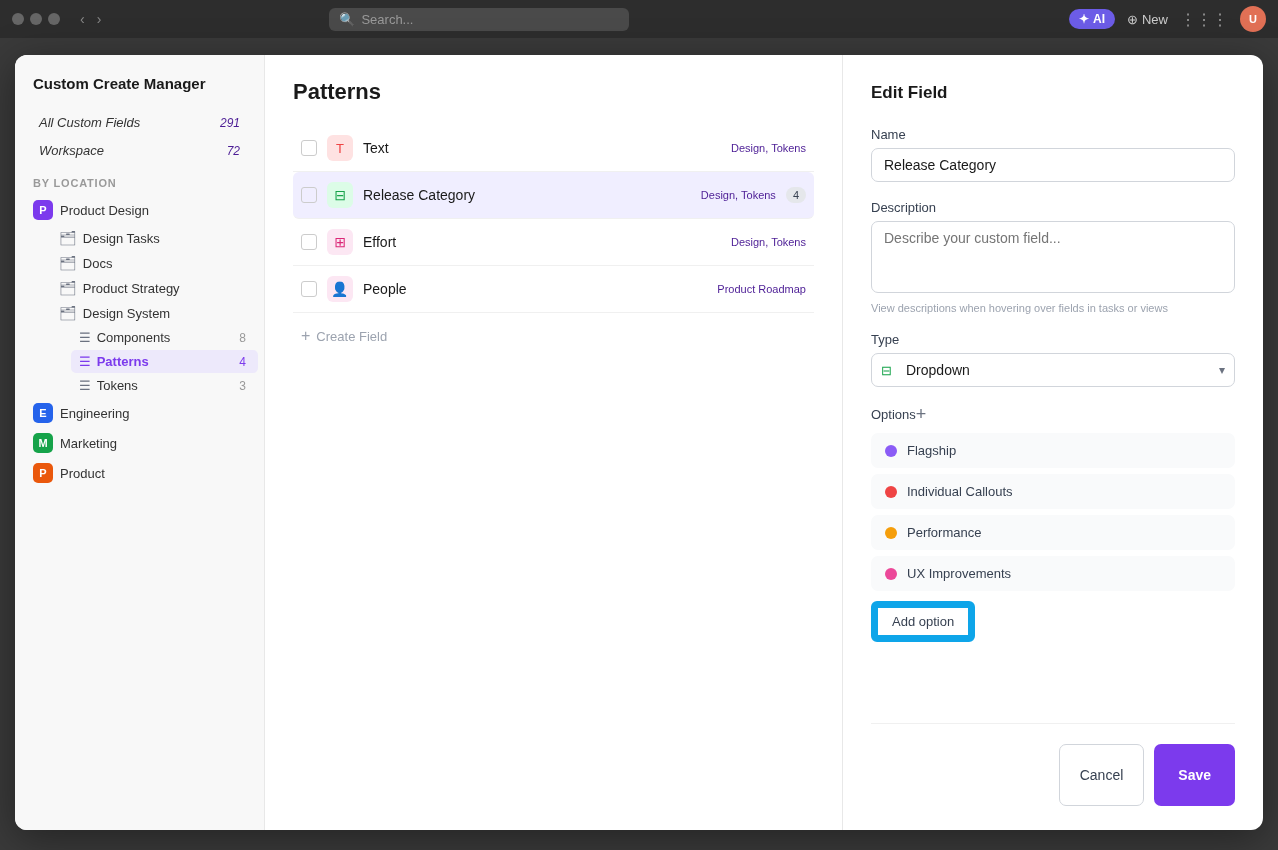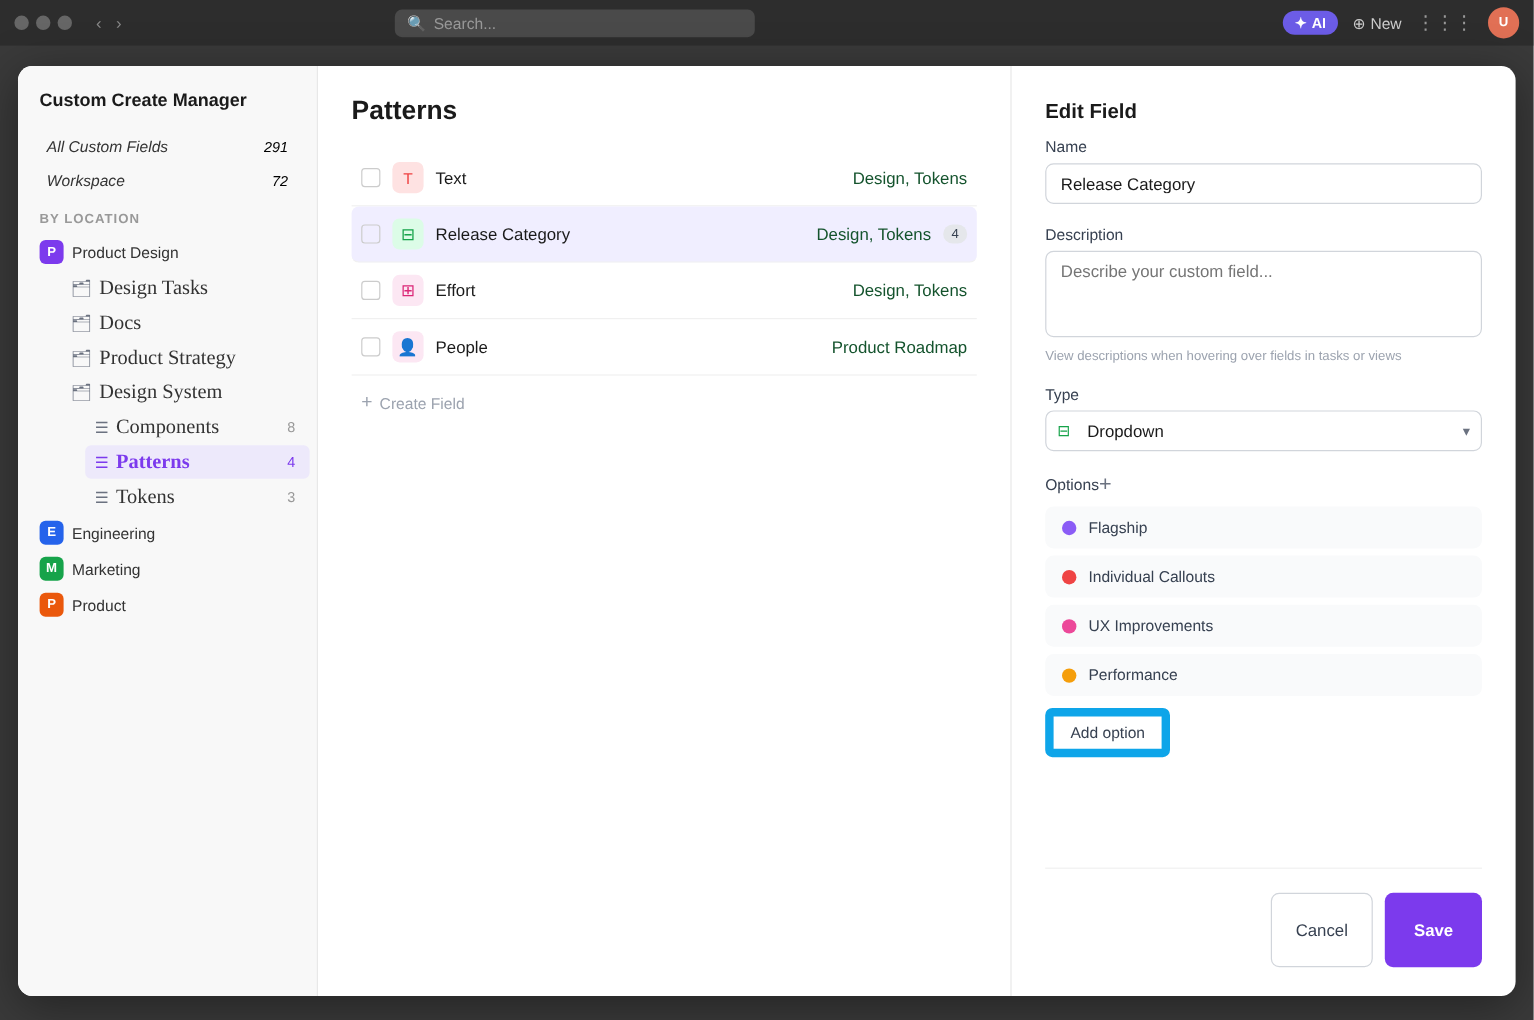--- a/index.html
+++ b/index.html
@@ -78,21 +78,21 @@
     .sidebar-title {
       font-size: 15px; font-weight: 700; color: #1a1a1a;
       padding: 0 18px 16px;
     }
     .sidebar-item {
       display: flex; align-items: center; justify-content: space-between;
       padding: 6px 18px; cursor: pointer; border-radius: 6px; margin: 1px 6px; font-style: italic;
     }
     .sidebar-item-left { display: flex; align-items: center; gap: 8px; }
     .sidebar-item-label { font-size: 13px; color: #333; }
-    .sidebar-item-count { font-size: 12px; color: #000000; }
+    .sidebar-item-count { font-size: 12px; color: #4c1d95; }
     .sidebar-section-label {
       font-size: 11px; font-weight: 600; color: #999; text-transform: uppercase;
       letter-spacing: 0.8px; padding: 12px 18px 6px;
     }
     .location-item {
       display: flex; align-items: center; gap: 7px;
       padding: 5px 18px; cursor: pointer;
     }
     .location-badge {
       width: 20px; height: 20px; border-radius: 5px;
@@ -104,21 +104,21 @@
     .badge-green { background: #16a34a; }
     .badge-orange { background: #ea580c; }
     .sub-items { padding-left: 36px; }
     .sub-item {
       display: flex; align-items: center; justify-content: space-between;
       padding: 4px 12px 4px 8px; cursor: pointer; border-radius: 5px;
       margin: 1px 6px 1px 0;
     }
     .sub-item.active { background: #ede9fb; }
     .sub-item-left { display: flex; align-items: center; gap: 6px; }
-    .sub-item-label { font-size: 17px; color: #333; font-family: Liberation Serif, serif; }
+    .sub-item-label { font-size: 13px; color: #333; }
     .sub-item-label.active-label { color: #7c3aed; font-weight: 600; }
     .sub-item-count { font-size: 12px; color: #999; }
     .folder-icon { color: #6b7280; font-size: 14px; }
     .list-icon { font-size: 13px; color: #6b7280; }
     .list-icon-purple { font-size: 13px; color: #7c3aed; }
 
     
     .middle-panel {
       flex: 1;
       padding: 24px 28px;
@@ -142,40 +142,40 @@
     .field-icon-wrap {
       width: 26px; height: 26px; border-radius: 6px;
       display: flex; align-items: center; justify-content: center;
       flex-shrink: 0; font-size: 13px;
     }
     .icon-text { background: #fee2e2; color: #ef4444; }
     .icon-dropdown { background: #dcfce7; color: #16a34a; }
     .icon-effort { background: #fce7f3; color: #db2777; }
     .icon-people { background: #fce7f3; color: #be185d; }
     .field-name { font-size: 14px; color: #1a1a1a; flex: 1; }
-    .field-tags { font-size: 14px; color: #14532d; }
+    .field-tags { font-size: 11px; color: #4c1d95; }
     .field-count-badge {
       background: #e5e7eb; color: #374151; border-radius: 10px;
       font-size: 11px; padding: 2px 7px; font-weight: 500;
     }
     .create-field-btn {
       display: flex; align-items: center; gap: 6px;
       padding: 10px 8px; color: #9ca3af; font-size: 13px;
       cursor: pointer; margin-top: 4px;
     }
 
     
     .right-panel {
       width: 420px; min-width: 420px;
       padding: 28px 28px 20px;
       overflow-y: auto;
       display: flex; flex-direction: column; gap: 0;
     }
     .edit-field-title {
-      font-size: 17px; font-weight: 700; color: #1a1a1a; margin-bottom: 12px;
+      font-size: 17px; font-weight: 700; color: #1a1a1a; margin-bottom: 24px;
     }
     .form-label {
       font-size: 13px; color: #374151; font-weight: 500; margin-bottom: 6px;
       display: block;
     }
     .form-group { margin-bottom: 18px; }
     .form-input {
       width: 100%; border: 1px solid #d1d5db; border-radius: 7px;
       padding: 8px 12px; font-size: 14px; color: #1a1a1a;
       outline: none; background: white;
@@ -436,26 +436,26 @@
 
       <div class="option-item">
         <div class="option-dot dot-purple"></div>
         <span class="option-label">Flagship</span>
       </div>
       <div class="option-item">
         <div class="option-dot dot-red"></div>
         <span class="option-label">Individual Callouts</span>
       </div>
       <div class="option-item">
+        <div class="option-dot dot-yellow"></div>
+        <span class="option-label">Performance</span>
+      </div>
+      <div class="option-item">
         <div class="option-dot dot-pink"></div>
         <span class="option-label">UX Improvements</span>
-      </div>
-      <div class="option-item">
-        <div class="option-dot dot-yellow"></div>
-        <span class="option-label">Performance</span>
       </div>
 
       <button class="add-option-btn">Add option</button>
     </div>
 
     <div style="flex:1;"></div>
 
     <div class="right-panel-footer">
       <button class="cancel-btn">Cancel</button>
       <button class="save-btn">Save</button>

